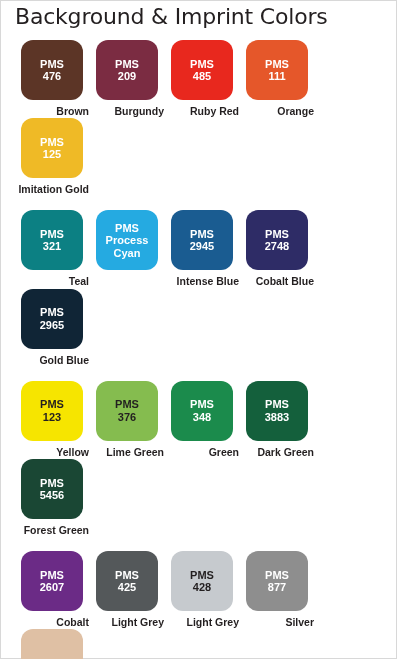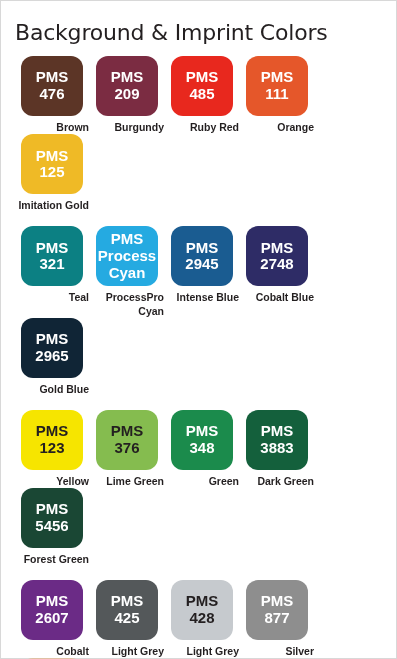--- a/index.html
+++ b/index.html
@@ -17,21 +17,21 @@
     position: relative;
     width: 397px;
     height: 659px;
     box-sizing: border-box;
     border: 1px solid #d8d8d8;
     background: #ffffff;
     padding: 0;
   }
   #page-title {
     margin: 0;
-    padding: 20px 0 0 14px;
+    padding: 4px 0 0 14px;
     font-size: 22px;
     font-weight: 400;
     letter-spacing: -0.2px;
     color: #231f20;
     font-family: "DejaVu Sans", sans-serif;
     line-height: 1.1;
   }
   #swatch-grid {
     margin-top: 11px;
     padding: 0 8px 0 14px;
@@ -50,21 +50,21 @@
     width: 62px;
     height: 60px;
     border-radius: 12px;
     display: flex;
     flex-direction: column;
     align-items: center;
     justify-content: center;
     box-sizing: border-box;
     line-height: 1.12;
     font-weight: bold;
-    font-size: 15px;
+    font-size: 11px;
     text-align: center;
     overflow: hidden;
   }
   .chip-line {
     display: block;
     white-space: nowrap;
   }
   .swatch-label {
     margin-top: 5px;
     font-size: 10.5px;
@@ -130,21 +130,20 @@
           <span class="chip-line">321</span>
         </div>
         <div class="swatch-label">Teal</div>
       </div>
       <div class="swatch-cell">
         <div class="swatch-chip" style="background: rgb(37, 170, 225); color: rgb(255, 255, 255);">
           <span class="chip-line">PMS</span>
           <span class="chip-line">Process</span>
           <span class="chip-line">Cyan</span>
         </div>
-        <div class="swatch-label">ProcessPro Cyan</div>
       </div>
       <div class="swatch-cell">
         <div class="swatch-chip" style="background: rgb(26, 92, 145); color: rgb(255, 255, 255);">
           <span class="chip-line">PMS</span>
           <span class="chip-line">2945</span>
         </div>
         <div class="swatch-label">Intense Blue</div>
       </div>
       <div class="swatch-cell">
         <div class="swatch-chip" style="background: rgb(46, 44, 102); color: rgb(255, 255, 255);">

